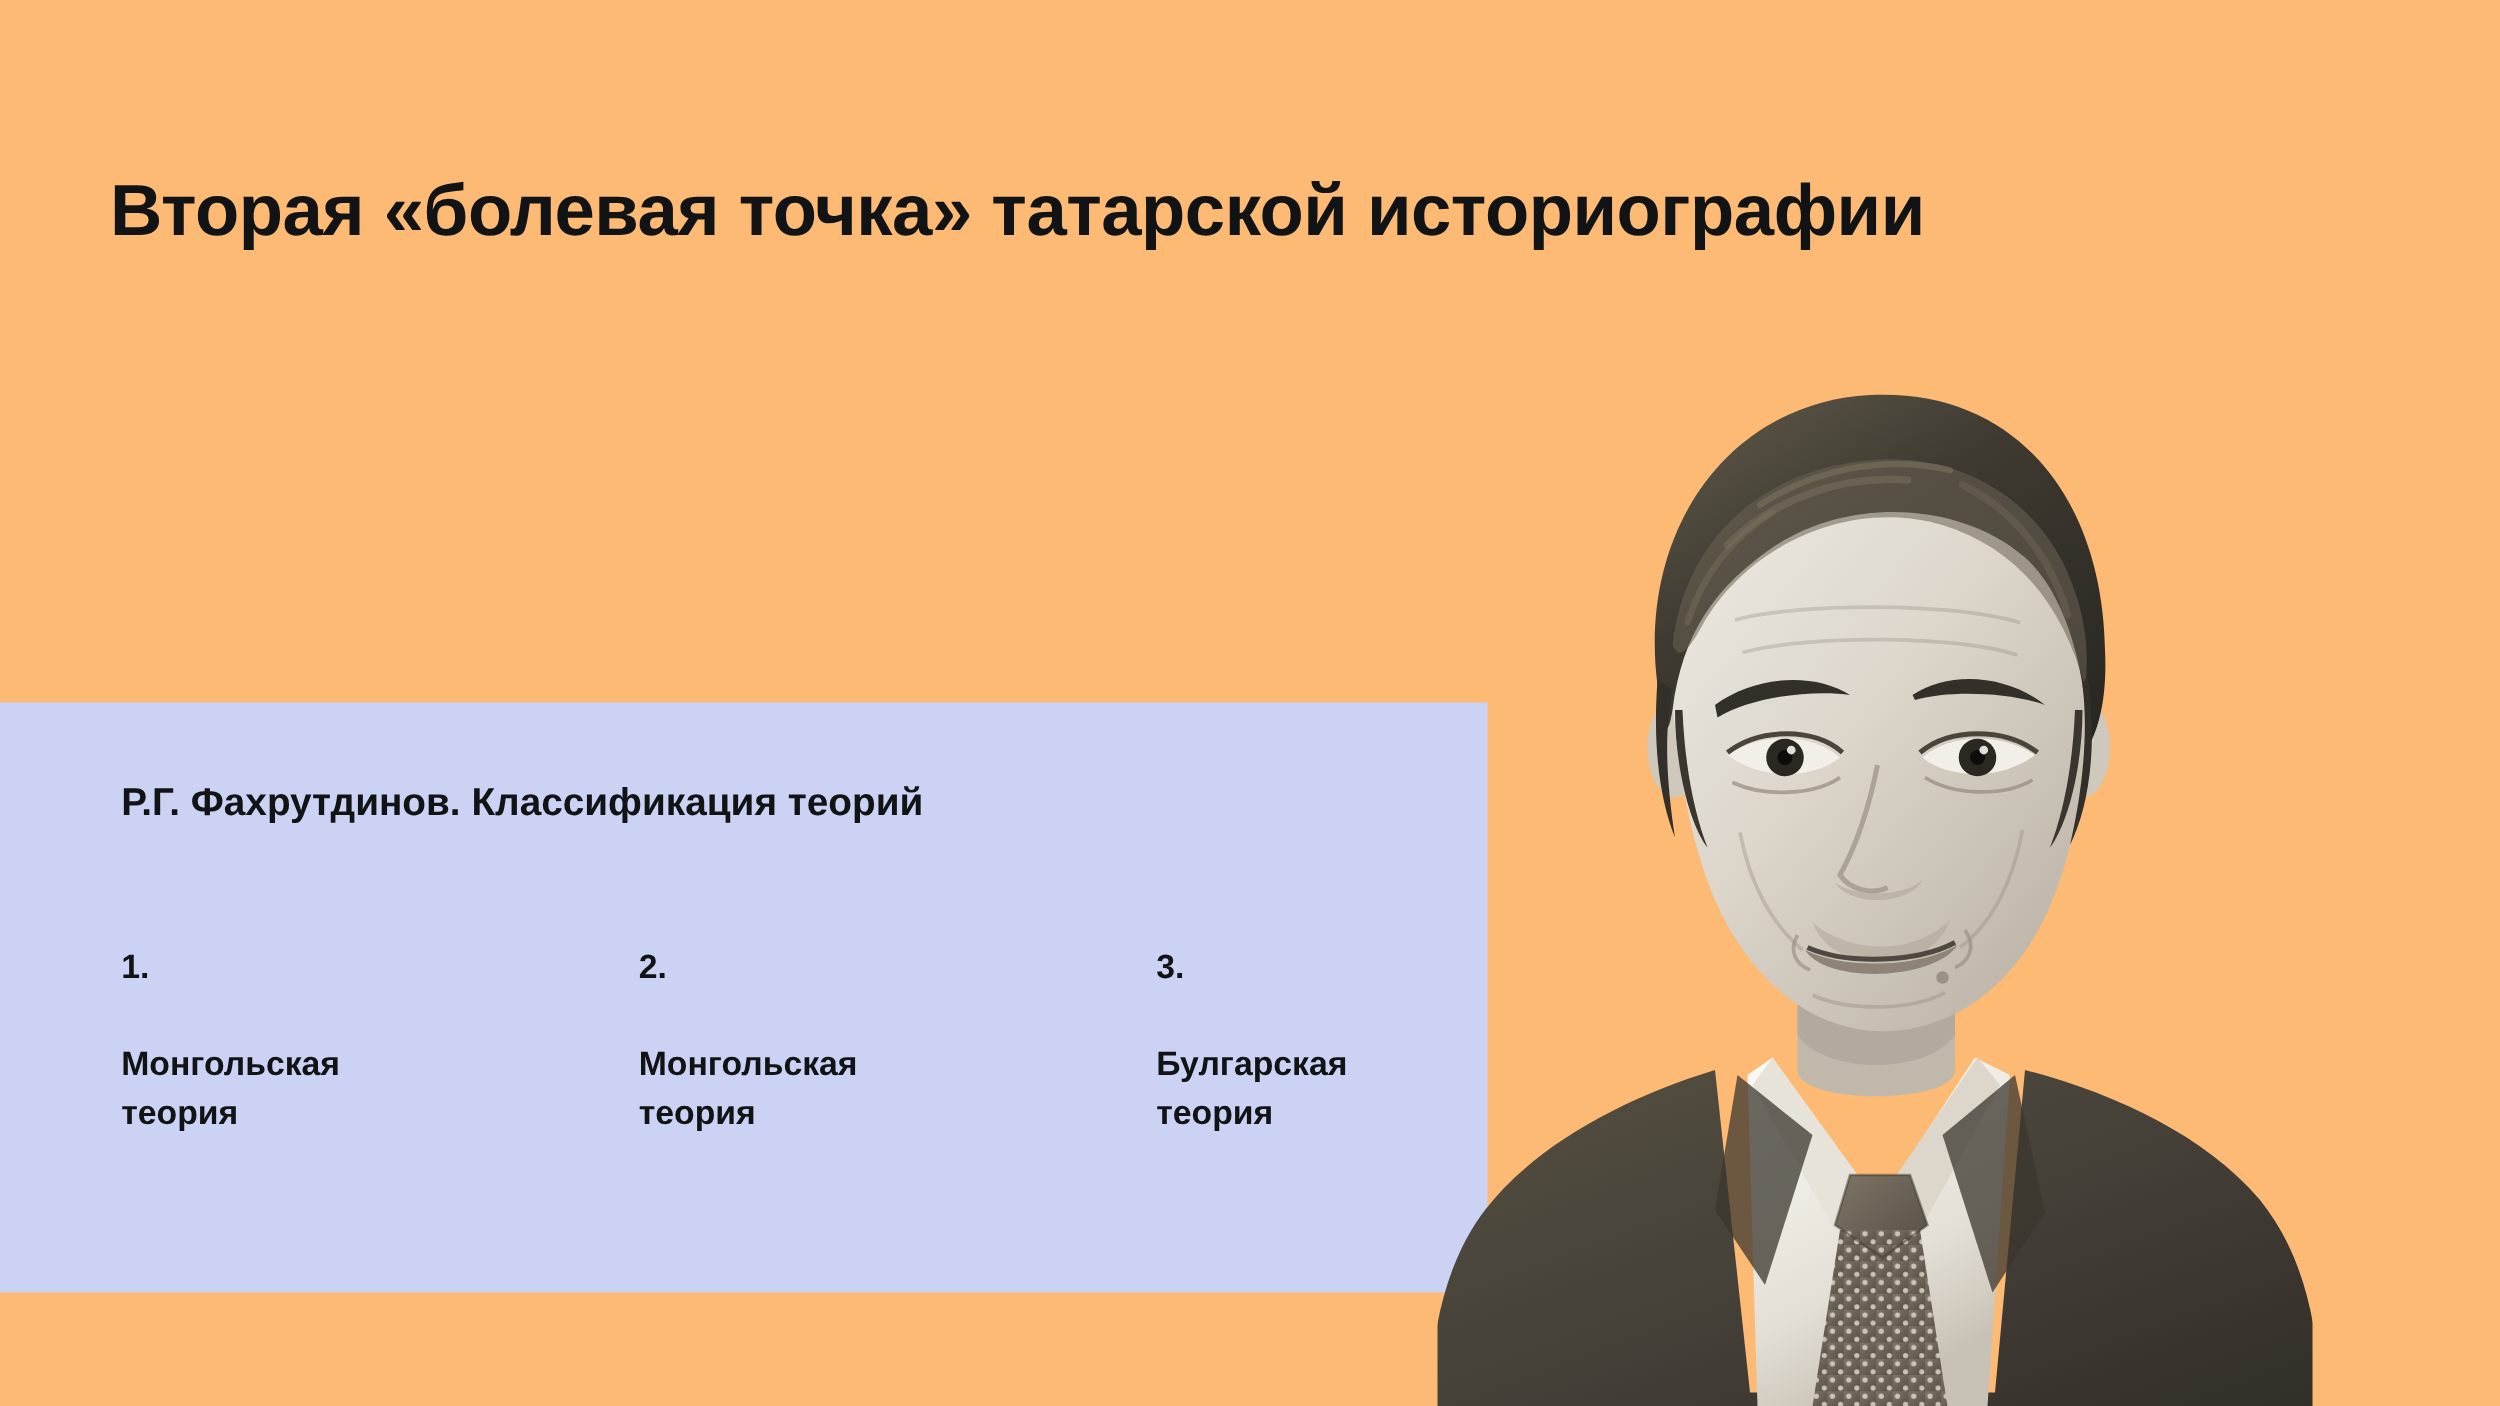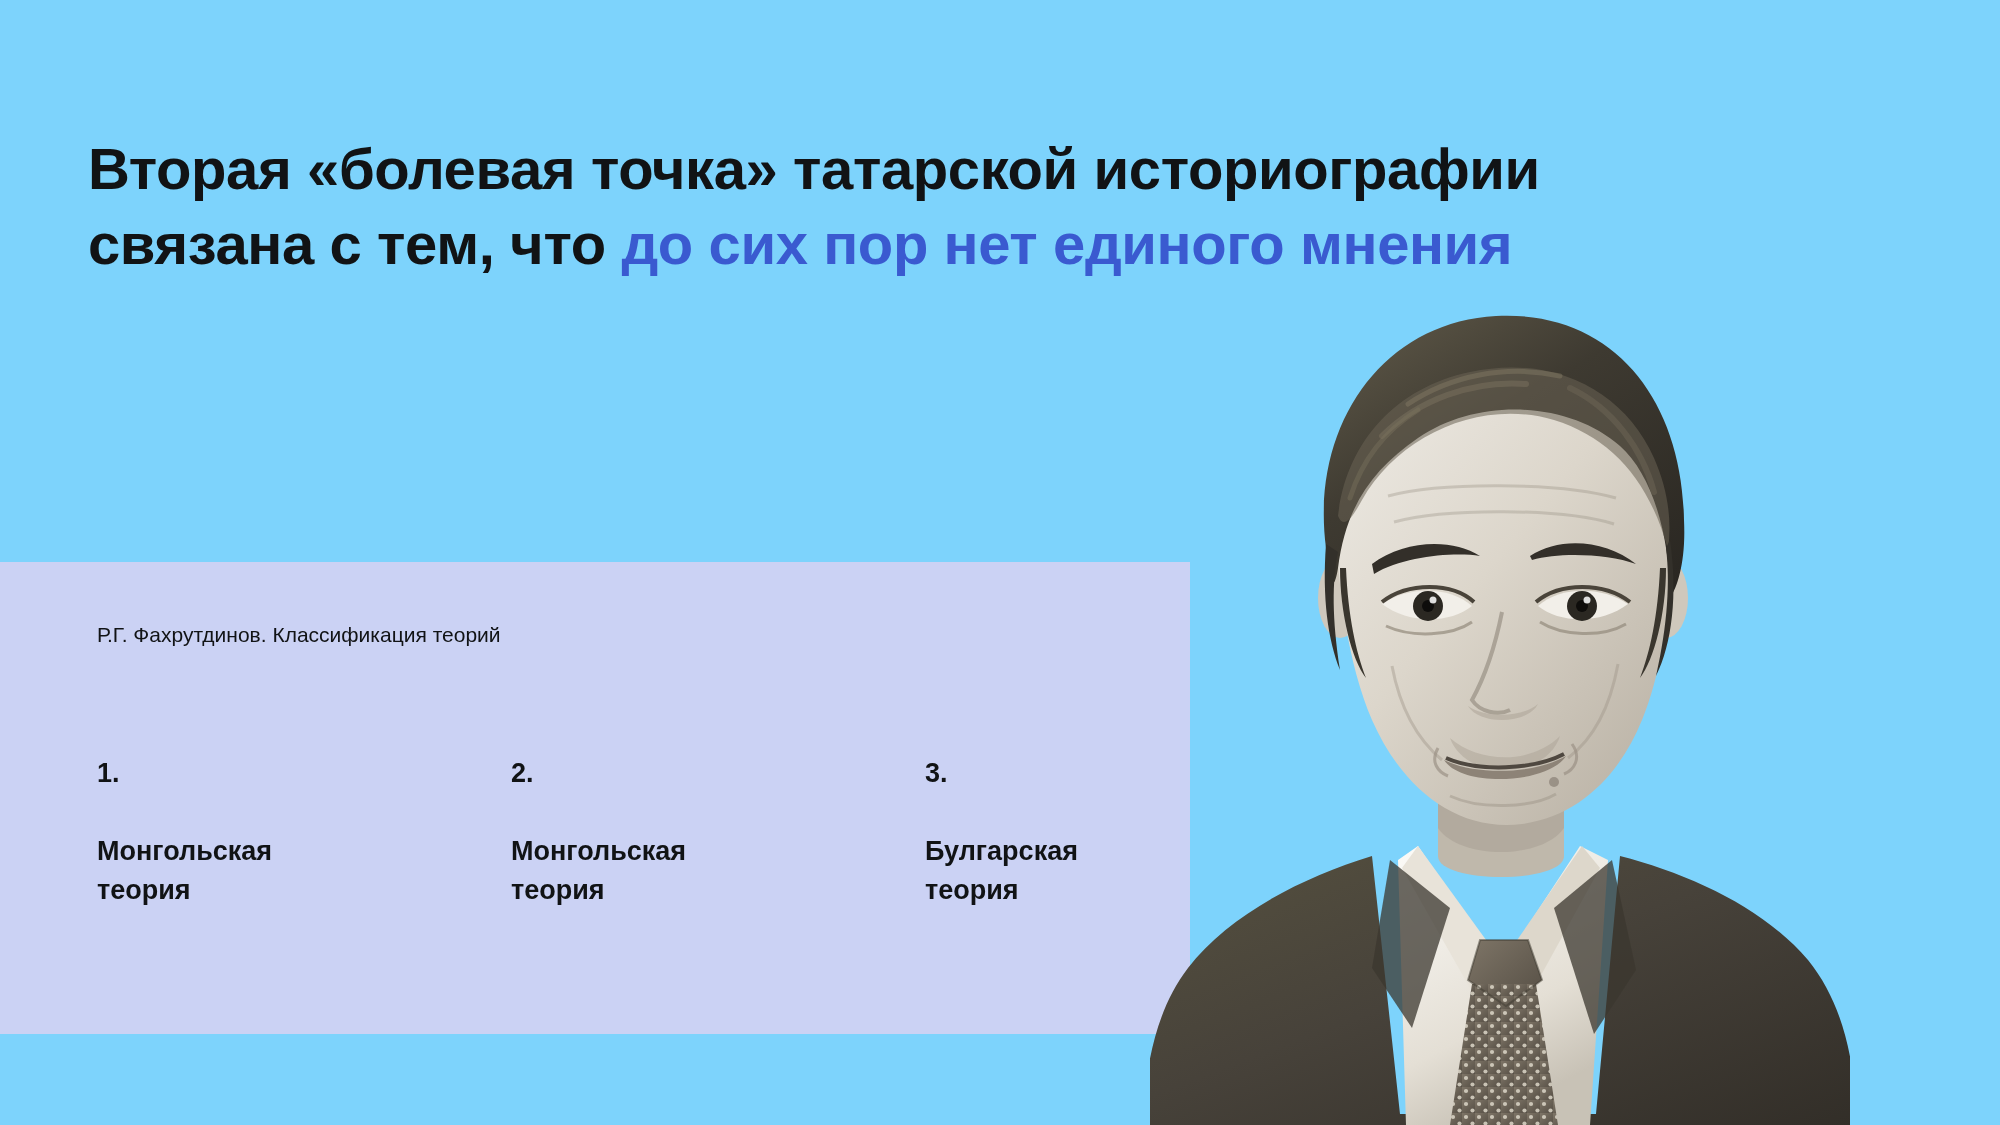--- a/index.html
+++ b/index.html
@@ -9,21 +9,21 @@
     background: #ffffff;
   }
   body {
     font-family: "Liberation Sans", "DejaVu Sans", sans-serif;
   }
 
   .slide {
     position: relative;
     width: 2000px;
     height: 1125px;
-    background: #7dd3fc;
+    background: #fdba74;
     overflow: hidden;
   }
 
   
   .headline {
     position: absolute;
     left: 88px;
     top: 92px;
     width: 1620px;
     font-size: 58px;
@@ -50,22 +50,22 @@
     height: 472px;
     background: #CBD2F4;
     z-index: 2;
   }
 
   .panel-title {
     position: absolute;
     left: 97px;
     top: 619px;
     width: 1000px;
-    font-size: 21px;
-    font-weight: 400;
+    font-size: 31px;
+    font-weight: 700;
     line-height: 1.48;
     color: #111315;
     z-index: 6;
   }
   .panel-title span {
     display: block;
     white-space: nowrap;
   }
 
   .columns {
@@ -114,23 +114,20 @@
   }
 </style>
 </head>
 <body>
 
 <div class="slide">
 
   <h1 class="headline">
     <span class="hl-line">
       <span>Вторая «болевая точка» татарской историографии</span>
-    </span>
-    <span class="hl-line">
-      <span>связана с тем, что </span><span class="accent">до сих пор нет единого мнения</span>
     </span>
   </h1>
 
   <div class="panel"></div>
 
   <div class="panel-title">
     <span>Р.Г. Фахрутдинов. Классификация теорий</span>
   </div>
 
   <div class="columns">

